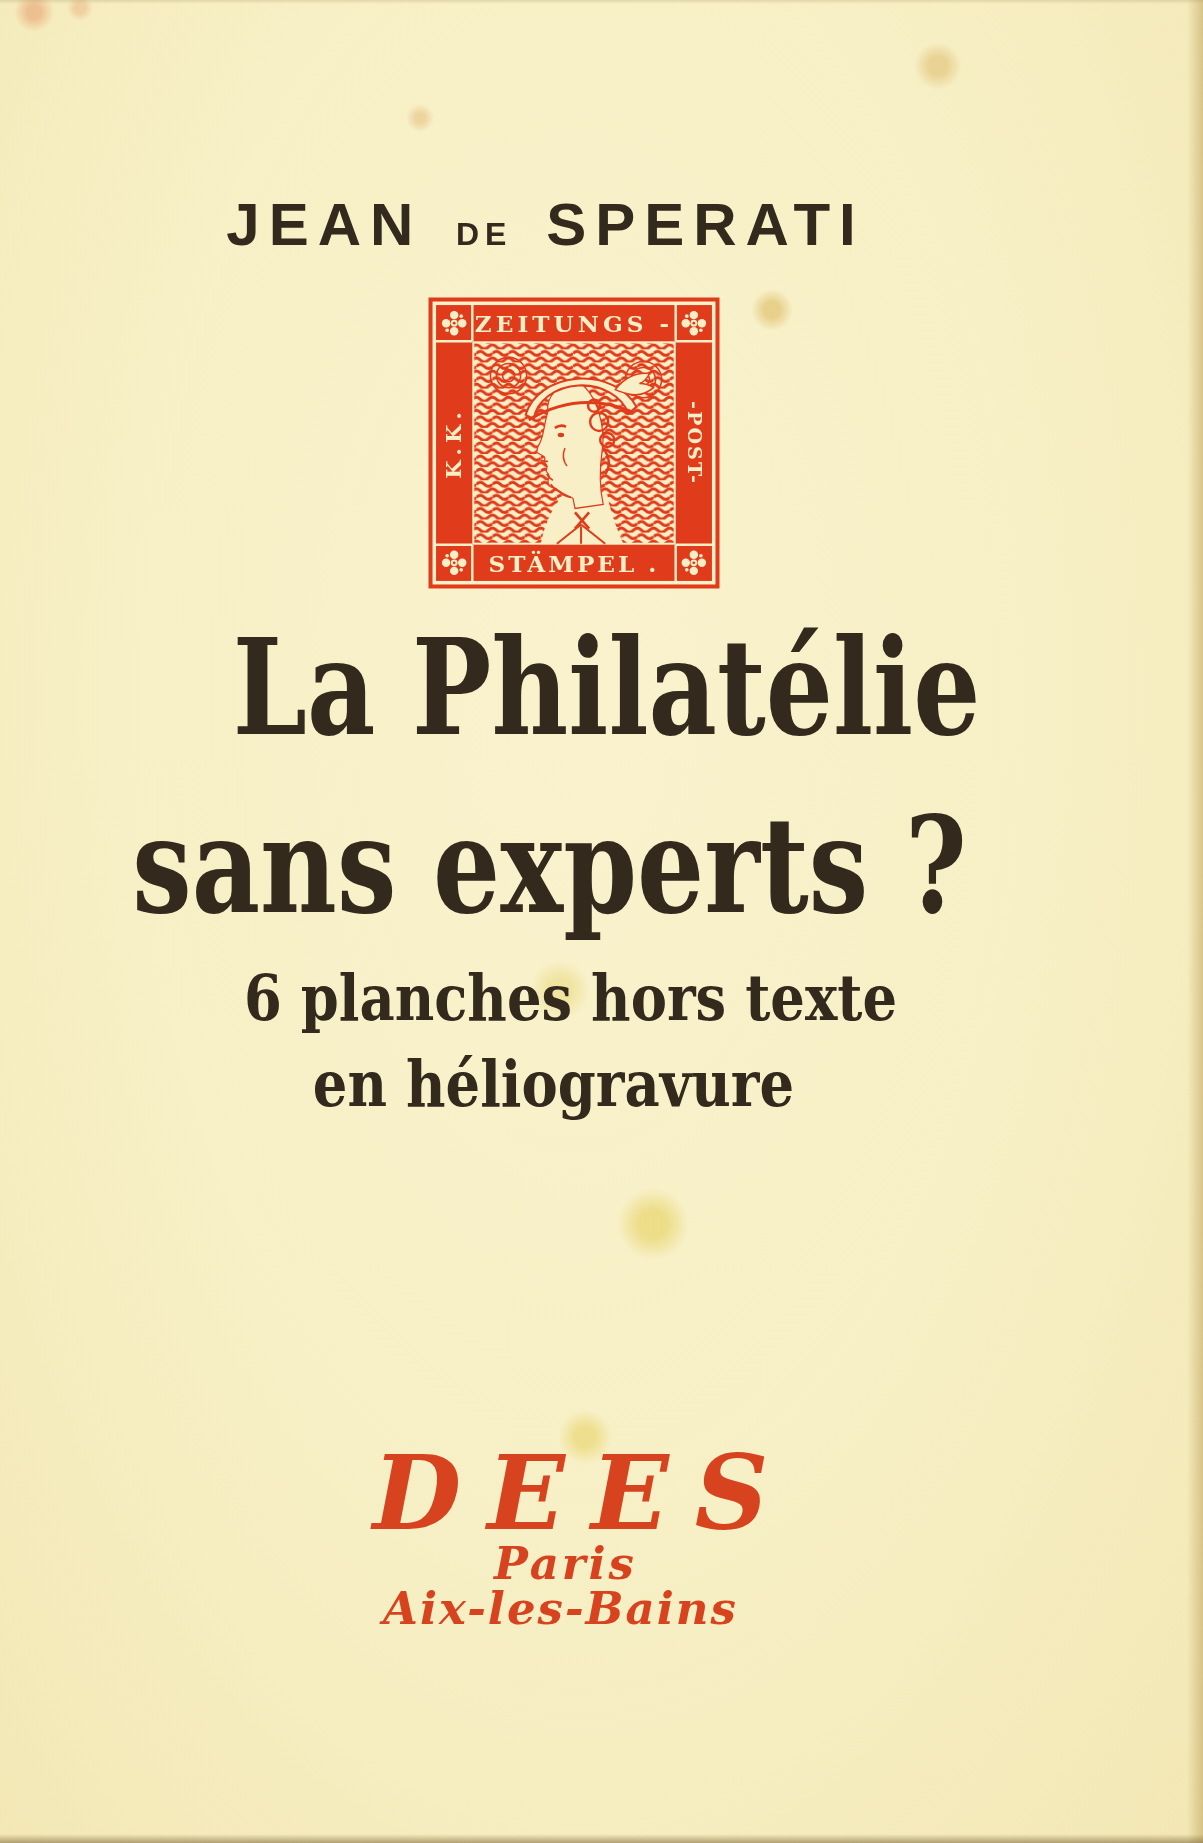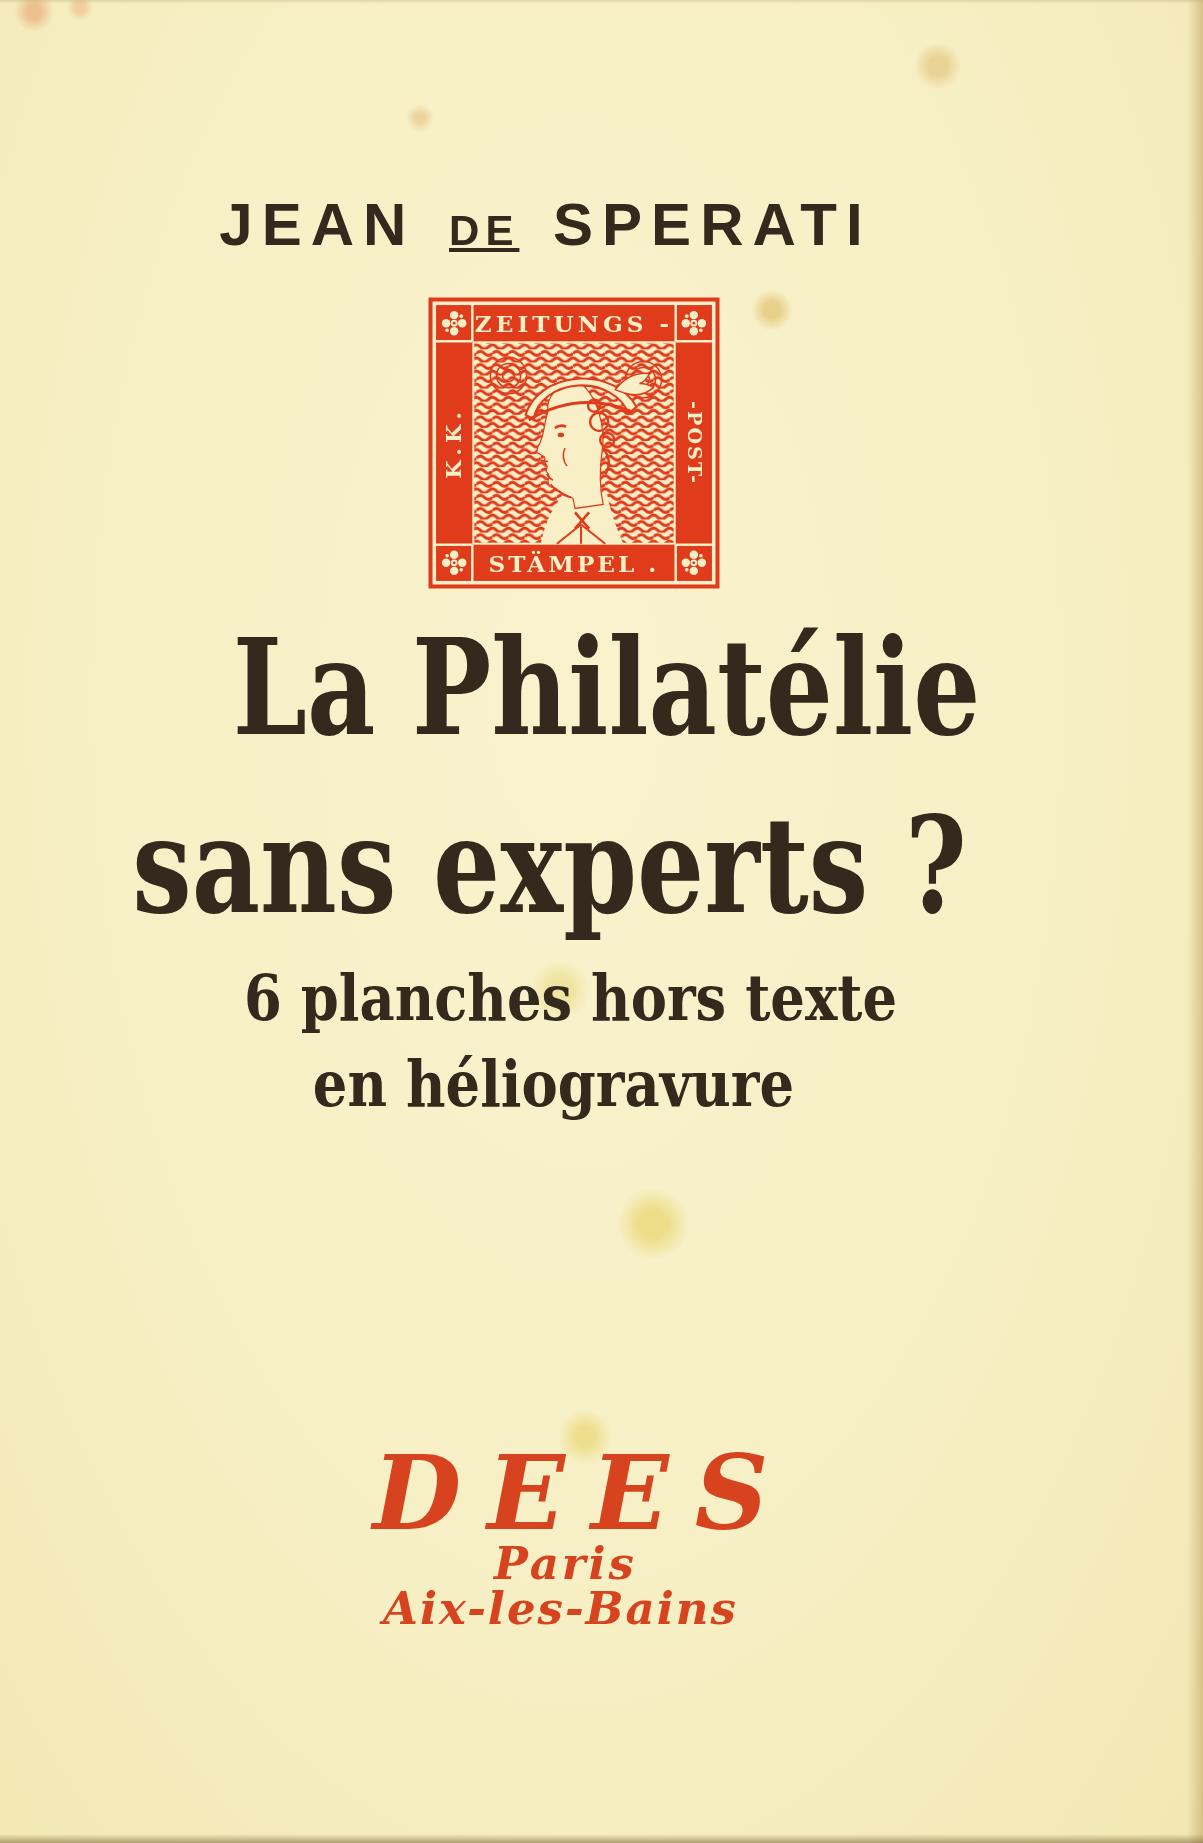--- a/index.html
+++ b/index.html
@@ -25,21 +25,21 @@
   .edge-right{position:absolute; top:0; right:0; bottom:0; width:16px;
     background:linear-gradient(to right, rgba(196,168,96,0), rgba(186,156,84,.5));}
   .edge-bottom{position:absolute; left:0; right:0; bottom:0; height:9px;
     background:linear-gradient(to bottom, rgba(140,116,64,0), rgba(120,98,52,.55));}
   .edge-top{position:absolute; left:0; right:0; top:0; height:4px;
     background:linear-gradient(to bottom, rgba(150,122,70,.22), rgba(150,122,70,0));}
   .line{position:absolute; left:0; width:100%; text-align:center; white-space:nowrap;}
   .author{top:190px; font-family:"Liberation Sans", sans-serif; font-weight:700;
     font-size:60px; letter-spacing:9px; color:var(--ink_black,#33291c);
     transform:translateX(-56px);}
-  .author .particle{font-size:42px; letter-spacing:6px; margin:0 8px;text-decoration:underline;}
+  .author .particle{font-size:32px; letter-spacing:6px; margin:0 8px;}
   .blackletter{font-family:"DejaVu Serif", serif; font-weight:700; color:var(--ink_black,#33291c);}
   .title1{top:622px; font-size:132px; line-height:1; transform:translateX(5px) scaleX(.80);}
   .title2{top:800px; font-size:132px; line-height:1; transform:translateX(-52px) scaleX(.80);}
   .sub1{top:966px; font-size:64px; line-height:1; transform:translateX(-31px) scaleX(.85);}
   .sub2{top:1052px; font-size:64px; line-height:1; transform:translateX(-48px) scaleX(.85);}
   .monogram{top:1442px; font-family:"DejaVu Serif", serif; font-style:italic; font-weight:700;
     font-size:102px; line-height:1; letter-spacing:26px; color:var(--ink_red,#d8431f);
     transform:translateX(-18px);}
   .pub{font-family:"DejaVu Serif", serif; font-style:italic; font-weight:700;
     color:var(--ink_red,#d8431f); line-height:1;}

